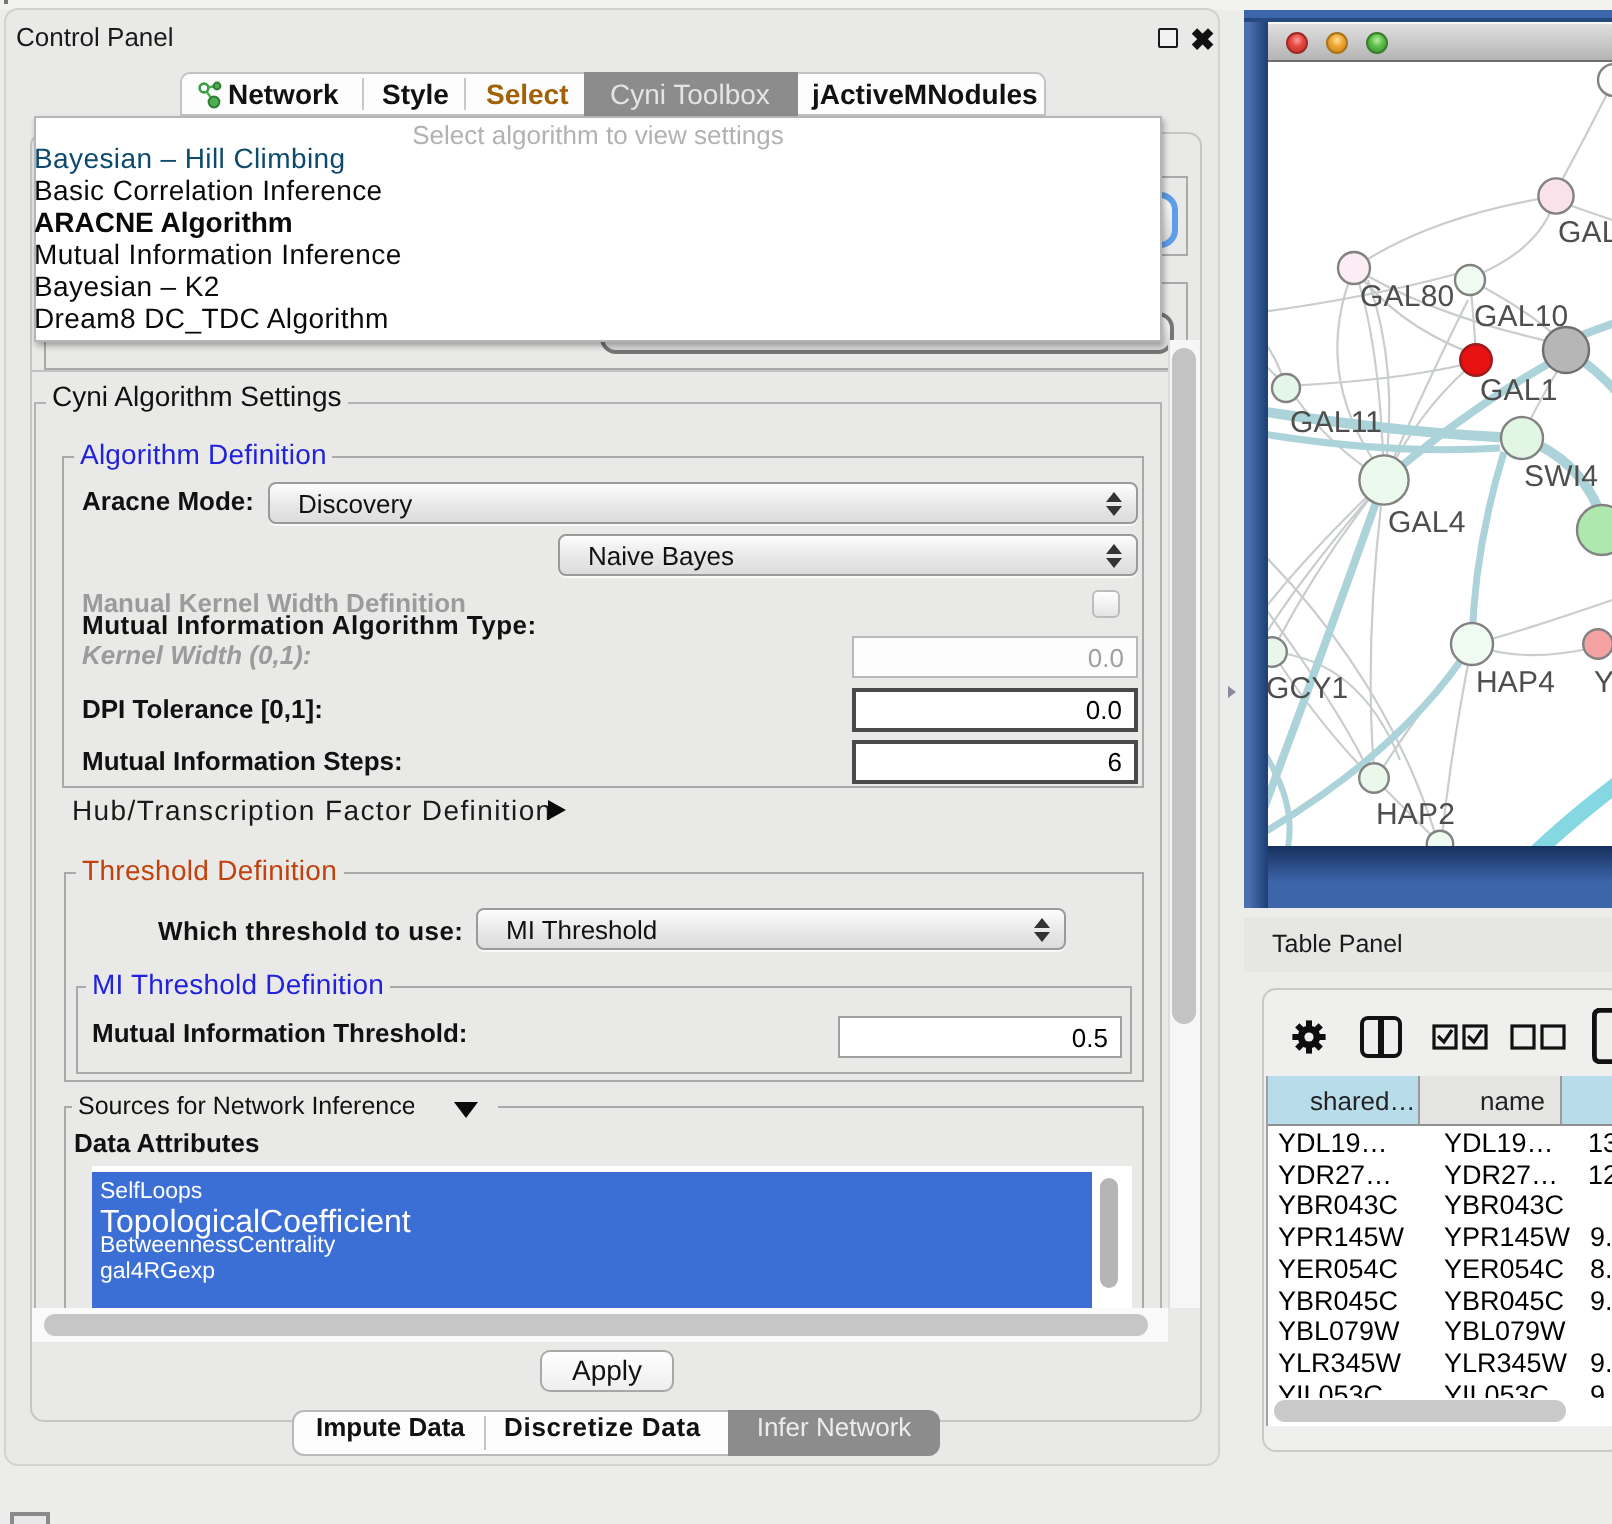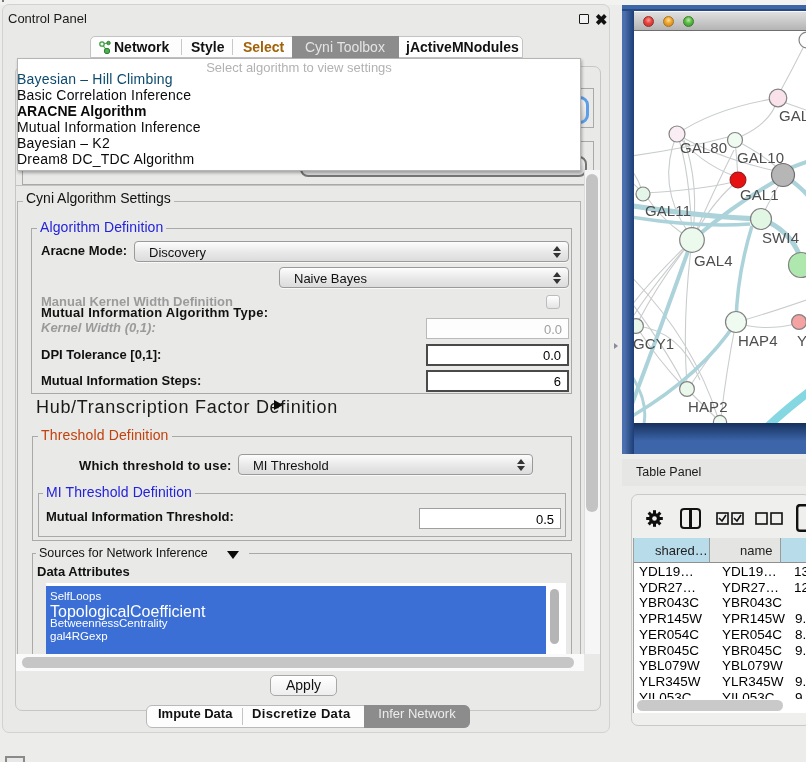--- a/index.html
+++ b/index.html
@@ -75,21 +75,21 @@
 <div class="lbl bold" style="left:41px;top:347px;font-size:13px;color:#111;">DPI Tolerance [0,1]:</div>
 <div class="field" style="left:426px;top:344px;width:143px;height:22px;border:2px solid #4a4a4a;">
     <span style="color:#000;">0.0</span>
   </div>
 
 <div class="lbl bold" style="left:41px;top:373px;font-size:13px;color:#111;">Mutual Information Steps:</div>
 <div class="field" style="left:426px;top:370px;width:143px;height:22px;border:2px solid #4a4a4a;">
     <span style="color:#000;">6</span>
   </div>
 
-<div class="lbl" style="left:36px;top:397px;font-size:18px;letter-spacing:.7px;color:#1a1a1a;">Hub/Transcription Factor Definition</div>
+<div class="lbl" style="left:36px;top:397px;font-size:14px;letter-spacing:.7px;color:#1a1a1a;">Hub/Transcription Factor Definition</div>
 <div class="abs" style="left:274px;top:400px;width:0;height:0;border-top:5.5px solid transparent;border-bottom:5.5px solid transparent;border-left:9px solid #0a0a0a;"></div>
 
 <div class="gbox" style="left:32px;top:436px;width:540px;height:105px;"></div>
 <div class="gtitle" style="left:38px;top:427px;color:#c2410c;letter-spacing:.15px;">Threshold Definition</div>
 
 <div class="lbl bold" style="left:79px;top:458px;font-size:13px;letter-spacing:.2px;color:#111;">Which threshold to use:</div>
 <div class="combo" style="left:238px;top:454px;width:295px;height:21px;">
     <span class="ctext">MI Threshold</span>
     <span class="carr"></span>
   </div>

